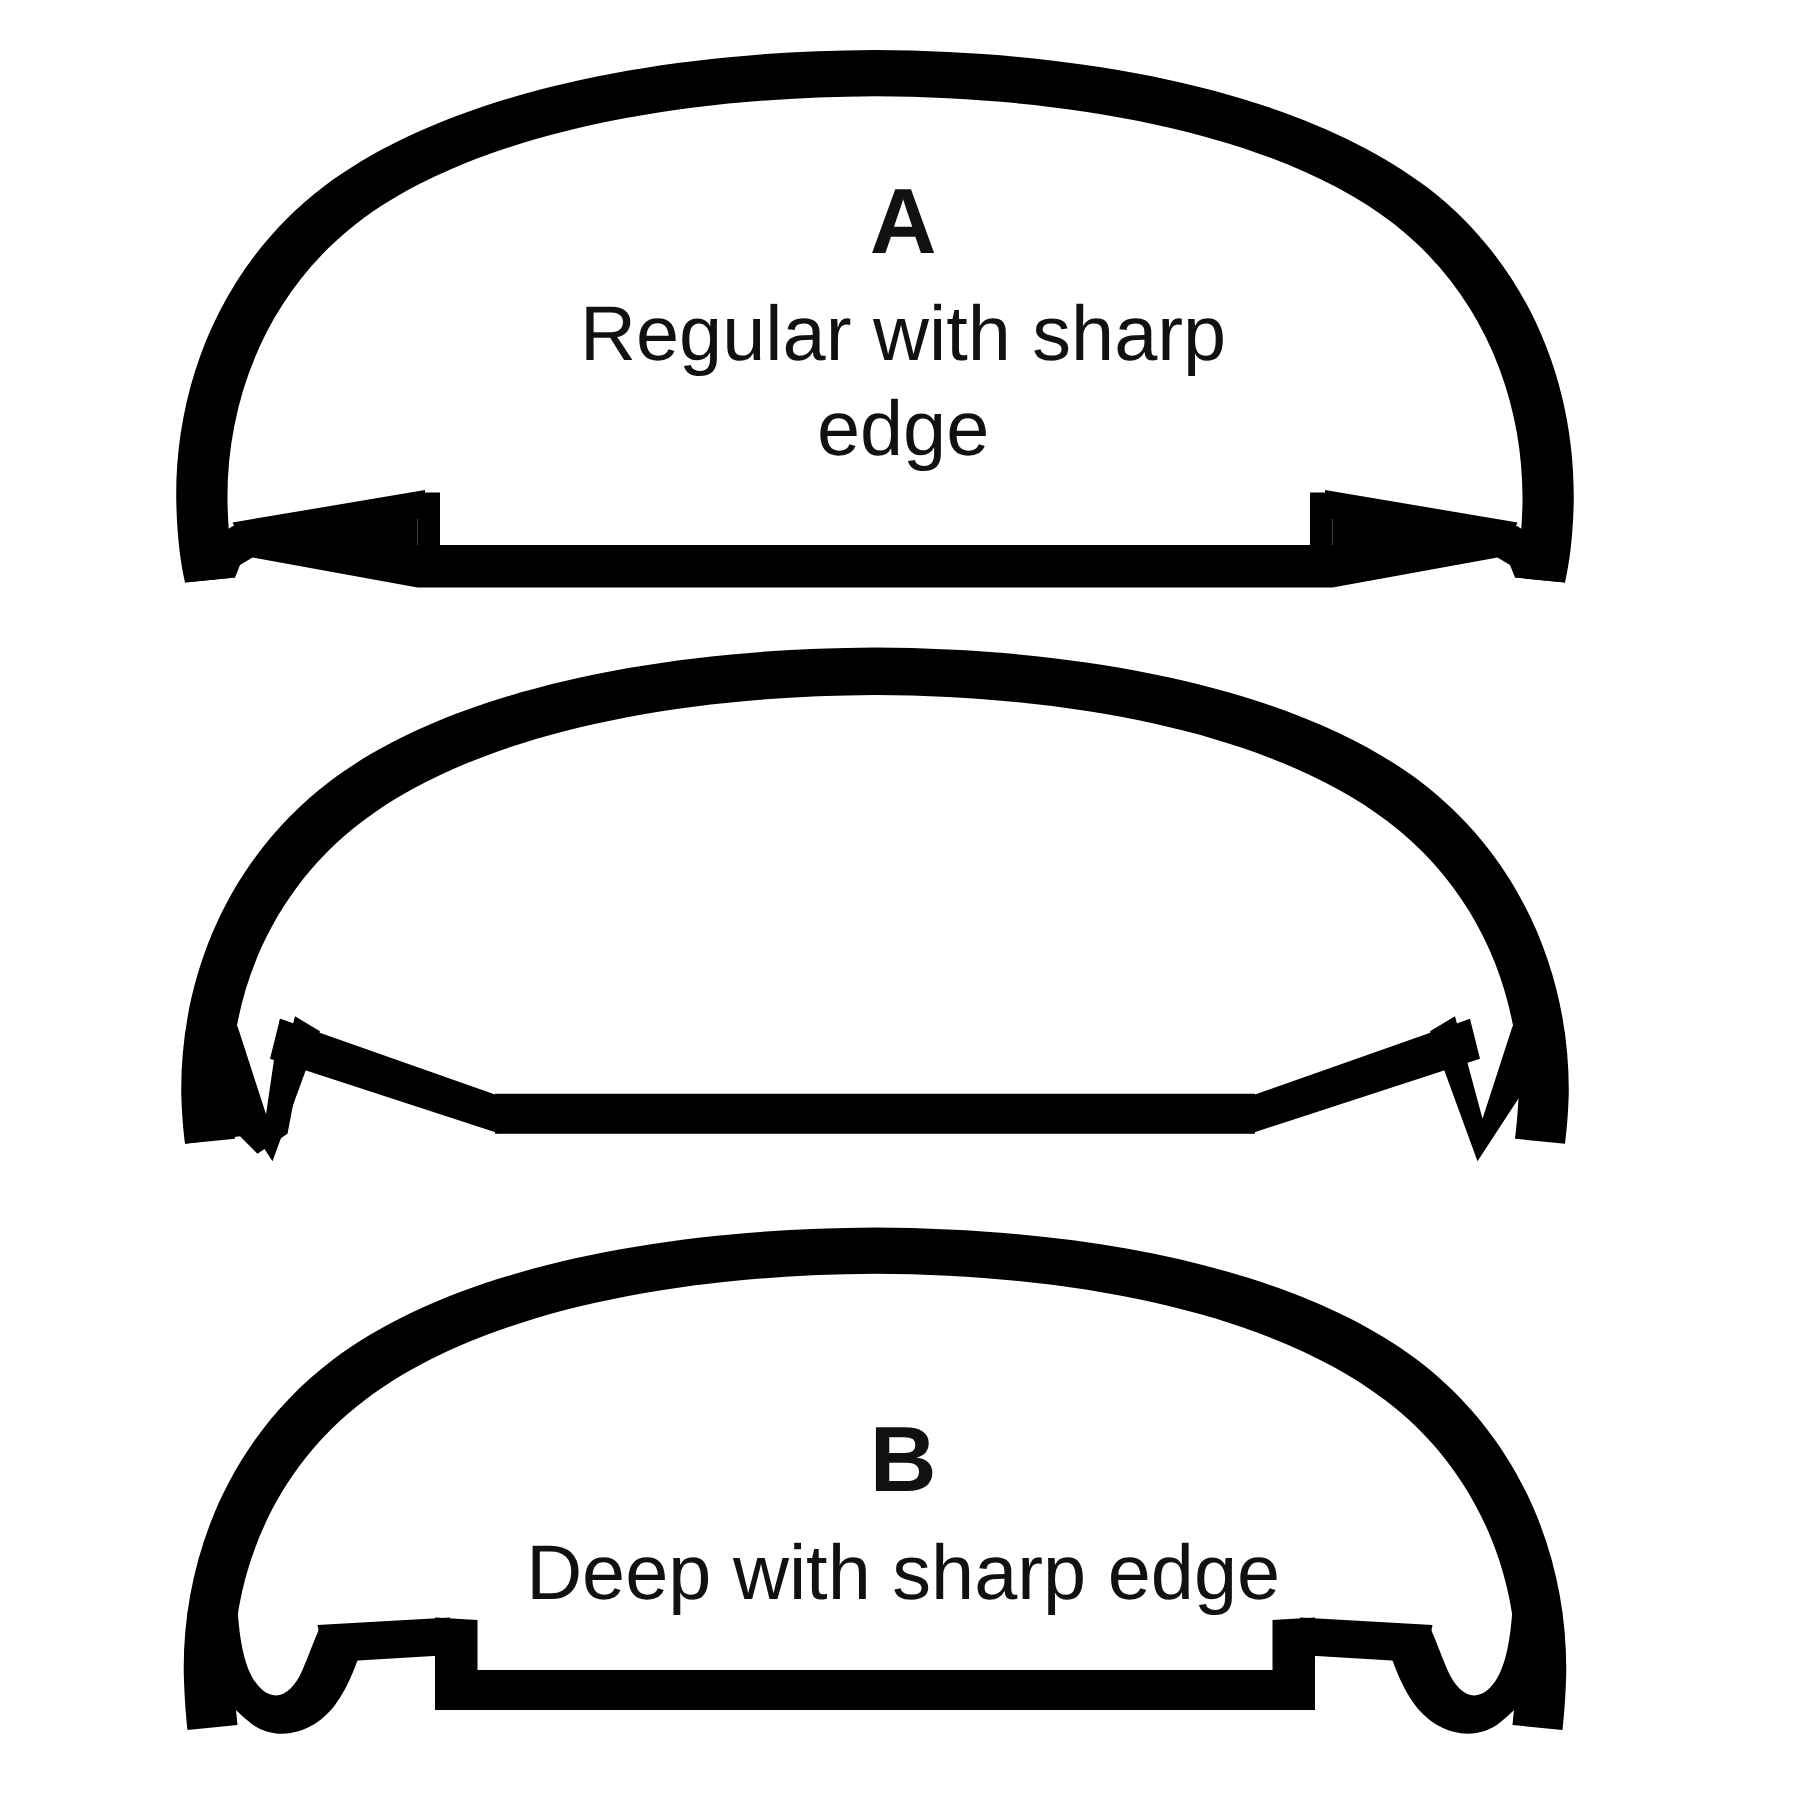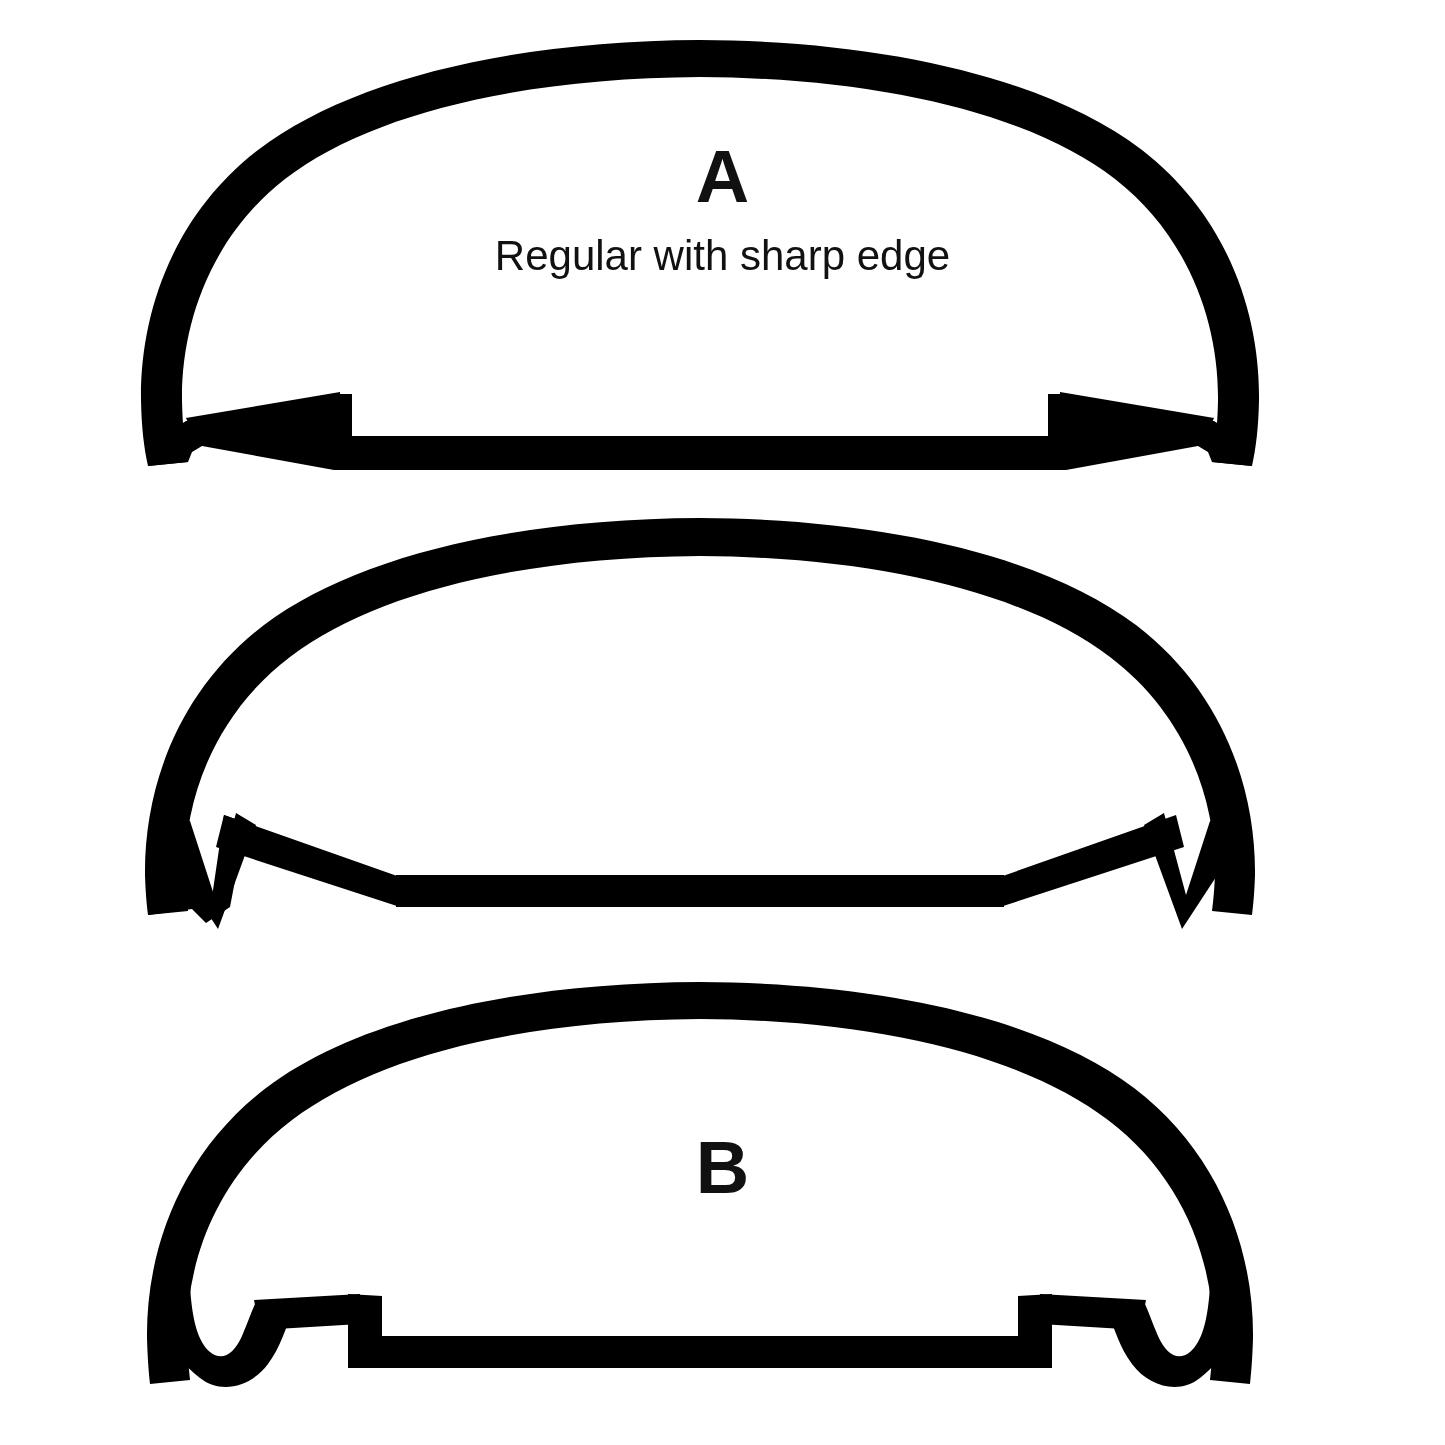--- a/index.html
+++ b/index.html
@@ -41,21 +41,21 @@
     color: #111111;
     pointer-events: none;
   }
   .label-letter {
     font-size: 74px;
     font-weight: bold;
     line-height: 1;
     letter-spacing: 0px;
   }
   .label-caption {
-    font-size: 42px;
+    font-size: 62px;
     font-weight: normal;
     line-height: 1.22;
     margin-top: 16px;
   }
   #labels-a { top: 140px; }
   #labels-b { top: 636px; }
   #labels-a .label-caption { max-width: 620px; margin-left: auto; margin-right: auto; }
 </style>
 </head>
 <body>
@@ -148,20 +148,21 @@
       <path fill="#000000" d="M 150 330 L 190 326 L 214 400 L 236 318 L 256 330 L 218 434 Z"></path>
       <path fill="#000000" d="M 224 320 L 400 382 L 400 412 L 216 352 Z"></path>
 
       <path fill="#000000" d="M 1250 330 L 1210 326 L 1186 400 L 1164 318 L 1144 330 L 1182 434 Z"></path>
       <path fill="#000000" d="M 1176 320 L 1000 382 L 1000 412 L 1184 352 Z"></path>
 
       <path fill="#000000" d="M 396 380 L 1004 380 L 1004 412 L 396 412 Z"></path>
     </svg>
     <div class="label-block" id="labels-b">
       <div class="label-letter">B</div>
+      <div class="label-caption">Deep with sharp edge</div>
     </div>
   </div>
 
   <div class="diagram-figure" id="figure-c">
     <svg class="figure-svg" viewBox="0 0 1445 460" xmlns="http://www.w3.org/2000/svg" aria-hidden="true">
       <path fill="#000000" fill-rule="evenodd" d="
               M 700 22
               C 512 23 356 60 266 128
               C 182 192 146 288 147 378
               C 147.5 396 148.5 410 150 424

